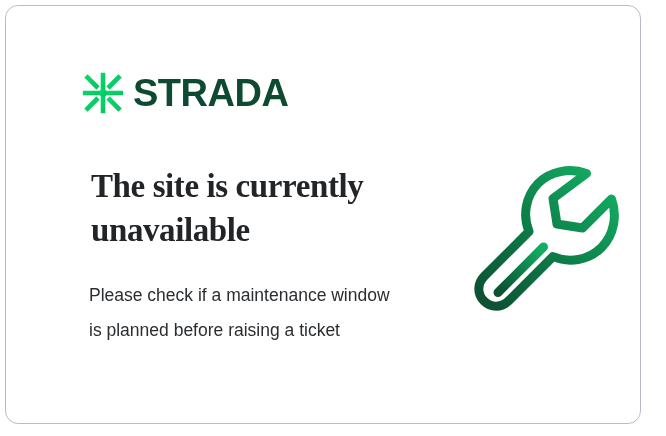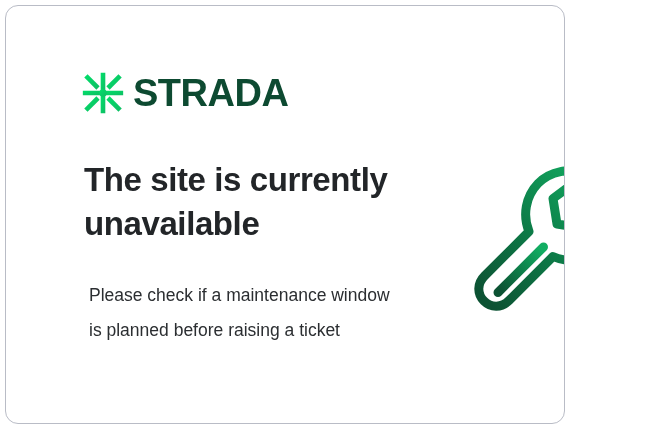--- a/index.html
+++ b/index.html
@@ -12,21 +12,21 @@
     height: 436px;
     overflow: hidden;
     font-family: "Liberation Sans", sans-serif;
     -webkit-font-smoothing: antialiased;
   }
 
   #maintenance-card {
     position: absolute;
     left: 5px;
     top: 5px;
-    width: 560px;
+    width: 636px;
     height: 419px;
     box-sizing: border-box;
     background: #ffffff;
     border: 1px solid #b9bcc6;
     border-radius: 13px;
     overflow: hidden;
   }
 
   
   #brand-logo {
@@ -52,22 +52,22 @@
     line-height: 1;
     white-space: nowrap;
   }
 
   
   #page-heading {
     position: absolute;
     left: 78px;
     top: 152px;
     width: 350px;
-    margin: 0;
-    font-family: Liberation Sans, sans-serif;
+    margin: 7px;
+    font-family: Liberation Serif, serif;
     font-size: 33px;
     font-weight: bold;
     line-height: 1.32;
     letter-spacing: -0.4px;
     color: #222528;
   }
 
   
   #page-body {
     position: absolute;

